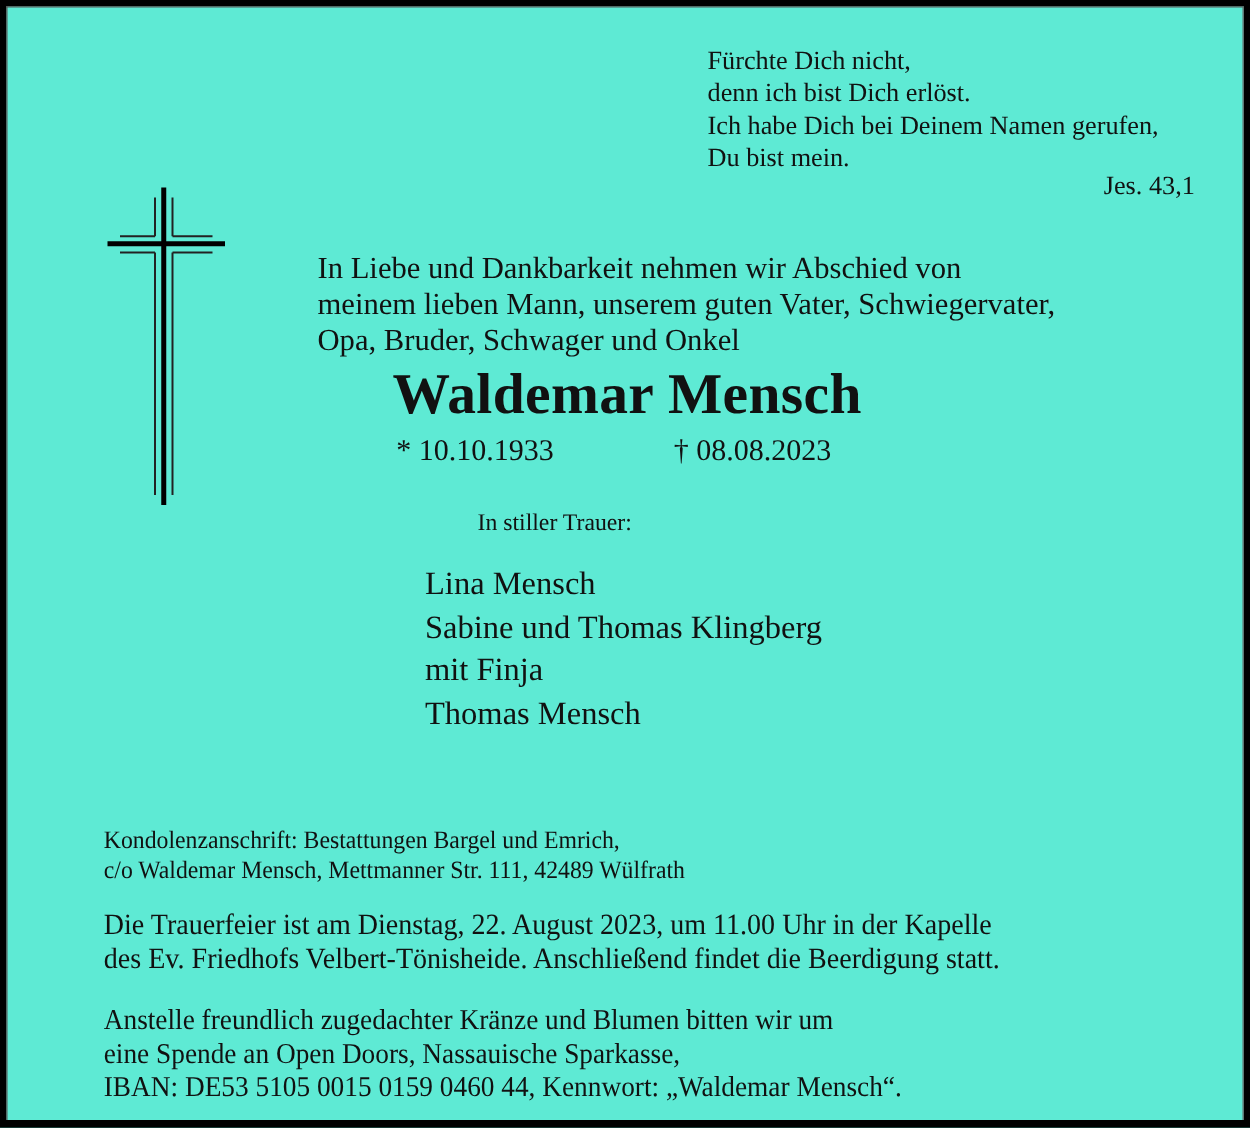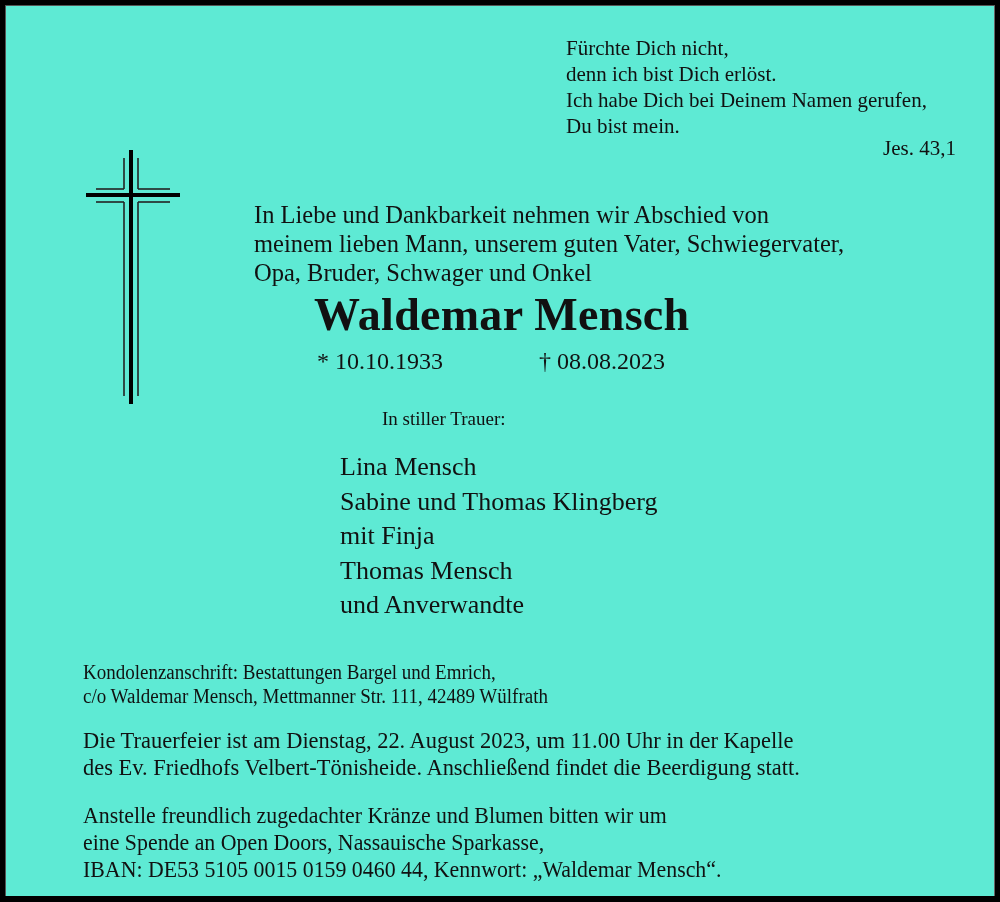--- a/index.html
+++ b/index.html
@@ -84,21 +84,20 @@
   <div class="abs name">Waldemar Mensch</div>
   <div class="abs birth">* 10.10.1933</div>
   <div class="abs death">† 08.08.2023</div>
 
   <div class="abs mourn-label">In stiller Trauer:</div>
   <div class="abs mourners">
     <span class="line">Lina Mensch</span>
     <span class="line">Sabine und Thomas Klingberg</span>
     <span class="line">mit Finja</span>
     <span class="line">Thomas Mensch</span>
-    <span class="line">und Anverwandte</span>
   </div>
 
   <div class="abs condolence">
     <span class="line">Kondolenzanschrift: Bestattungen Bargel und Emrich,</span>
     <span class="line">c/o Waldemar Mensch, Mettmanner Str. 111, 42489 Wülfrath</span>
   </div>
 
   <div class="abs ceremony">
     <span class="line">Die Trauerfeier ist am Dienstag, 22. August 2023, um 11.00 Uhr in der Kapelle</span>
     <span class="line">des Ev. Friedhofs Velbert-Tönisheide. Anschließend findet die Beerdigung statt.</span>

